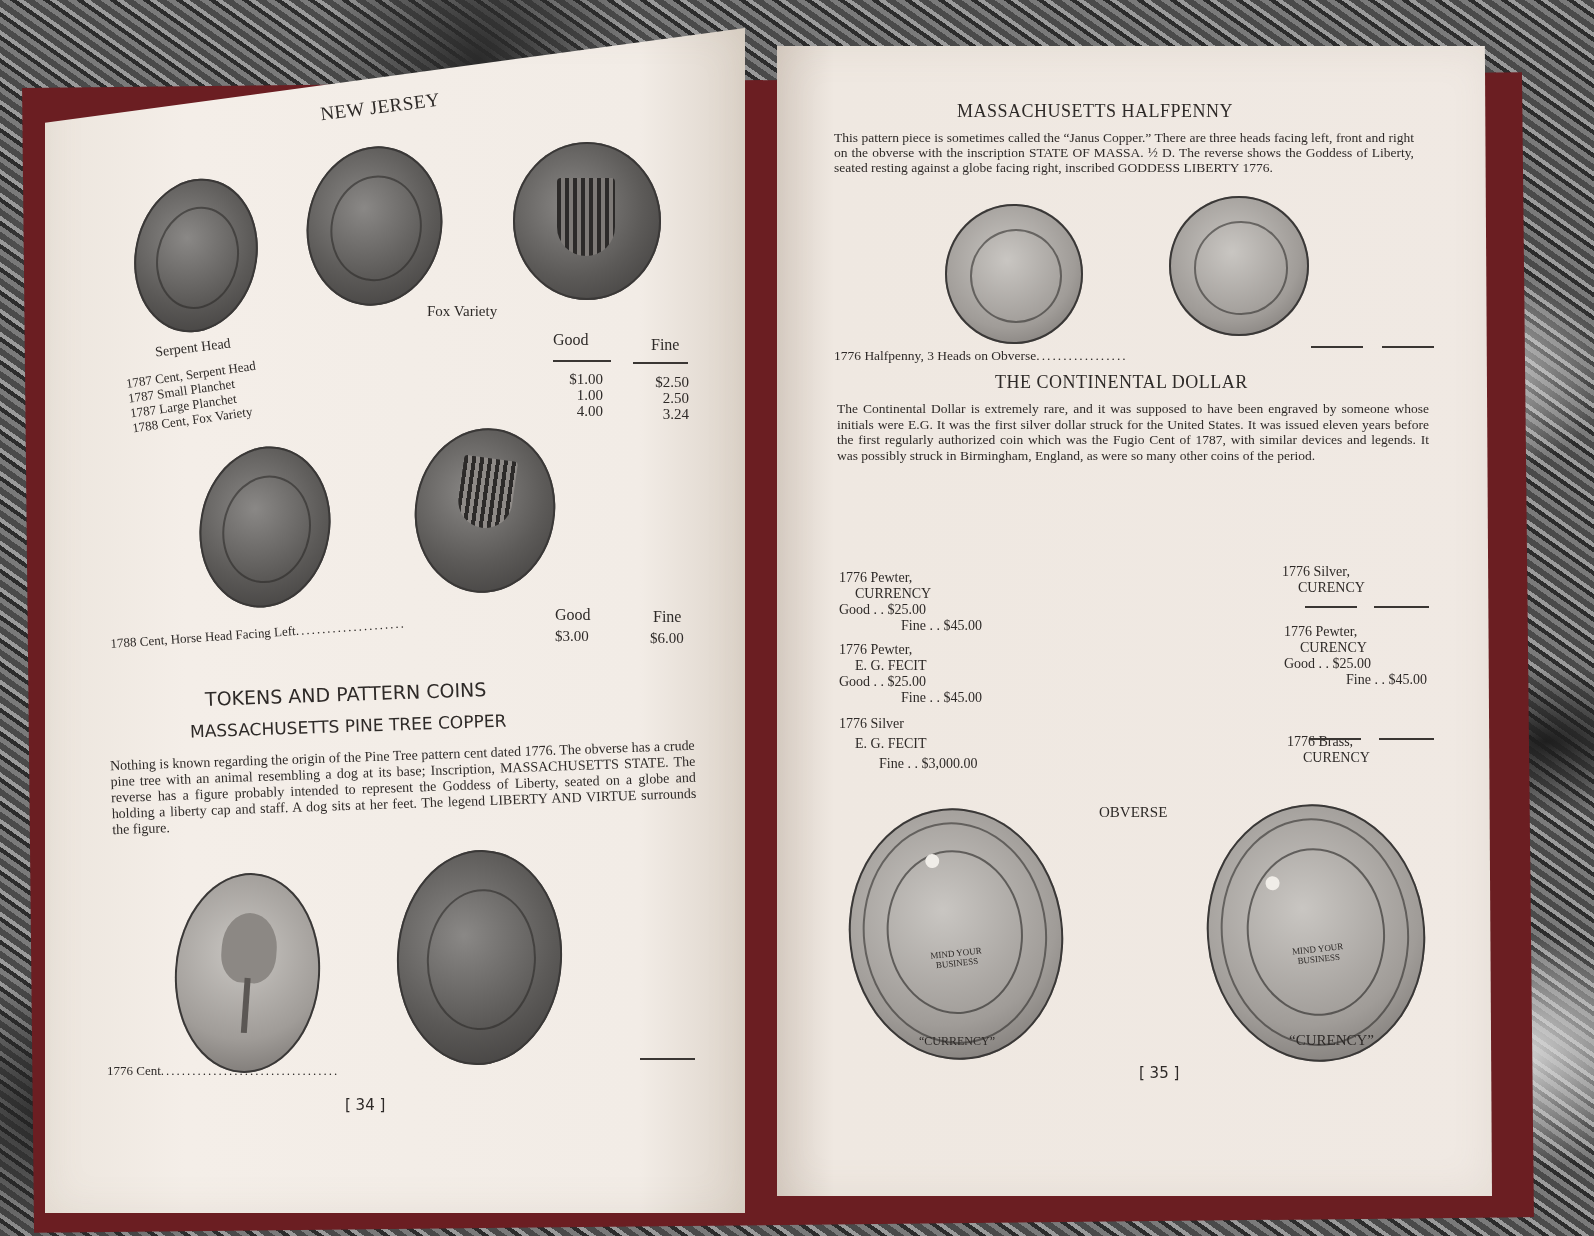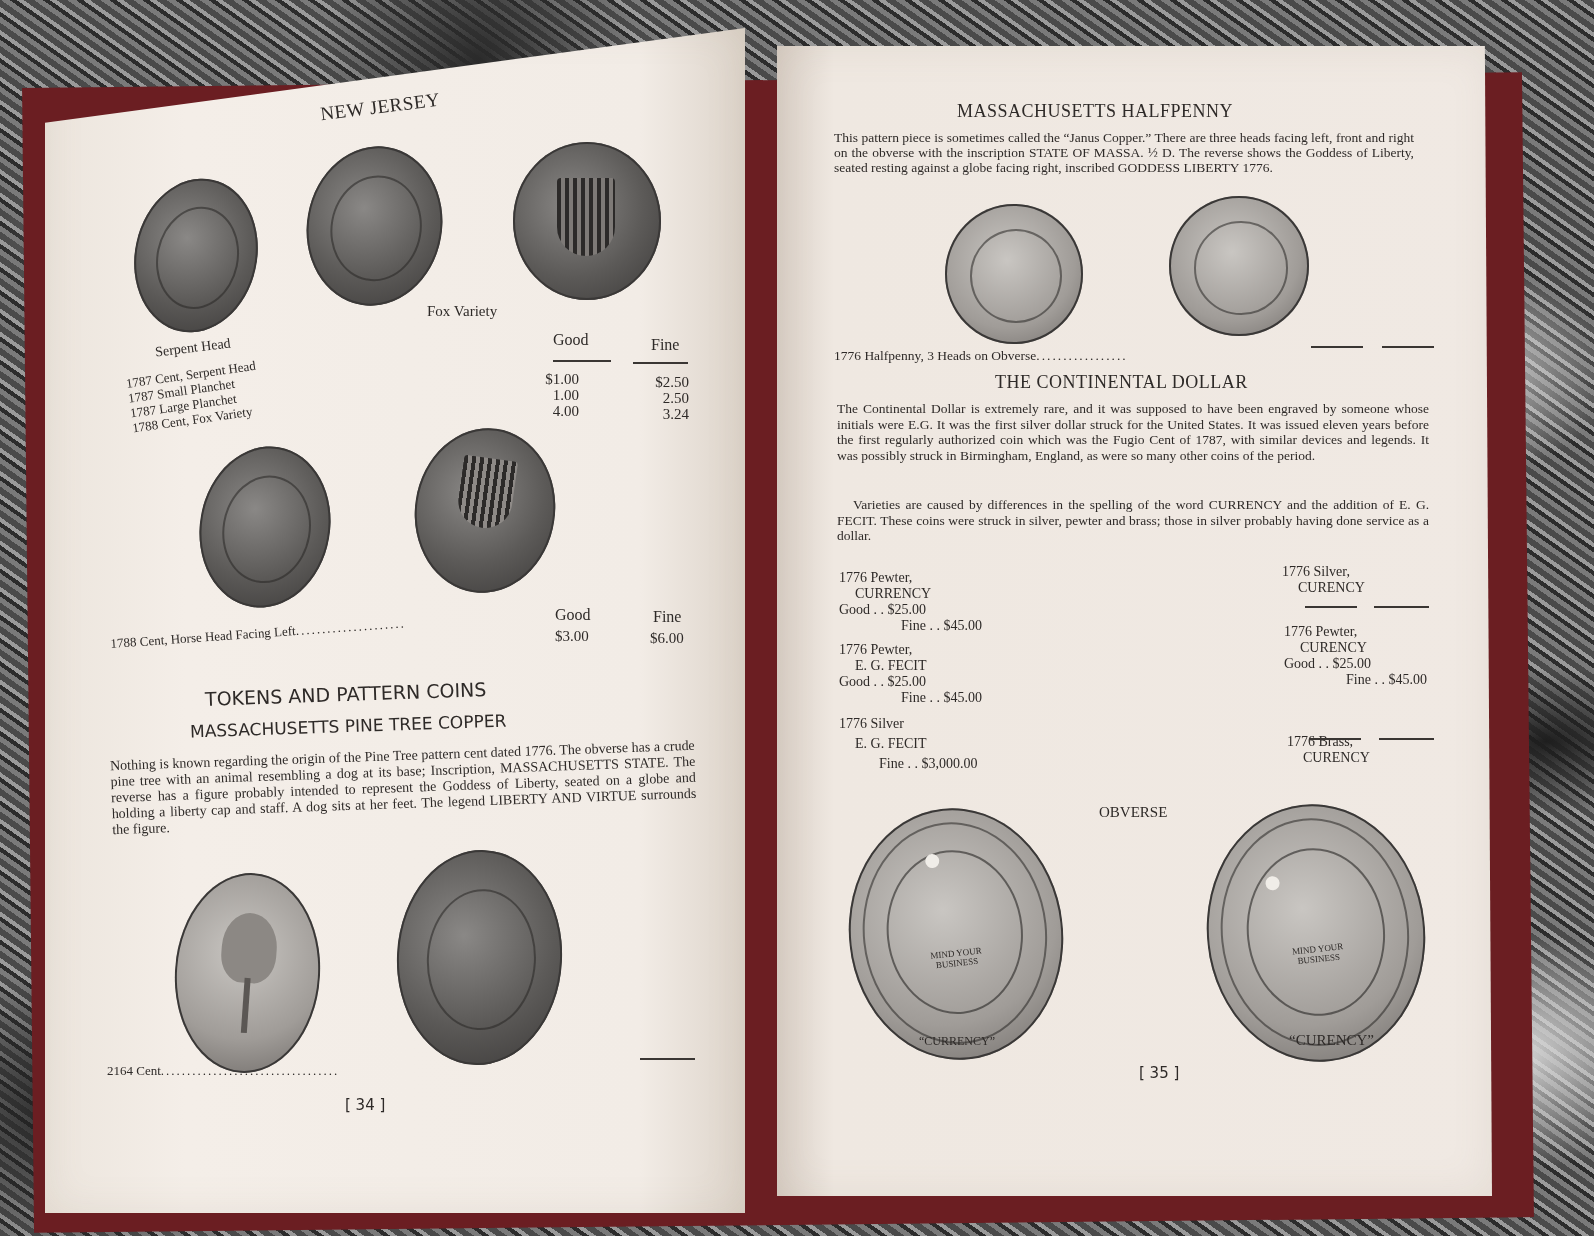--- a/index.html
+++ b/index.html
@@ -80,21 +80,21 @@
   <div class="abs serif lbl" style="left:606px;top:308px;">Fine</div>
   <div class="rule" style="left:508px;top:332px;width:58px;"></div>
   <div class="rule" style="left:588px;top:334px;width:55px;"></div>
 
   <div class="abs serif" style="left:80px;top:348px;font-size:13px;line-height:15px;transform:rotate(-8deg);transform-origin:left top;">
     <div>1787 Cent, Serpent Head</div>
     <div>1787 Small Planchet</div>
     <div>1787 Large Planchet</div>
     <div>1788 Cent, Fox Variety</div>
   </div>
-  <div class="abs serif" style="left:484px;top:343px;font-size:15px;line-height:16px;text-align:right;width:50px;">
+  <div class="abs serif" style="left:508px;top:343px;font-size:15px;line-height:16px;text-align:right;width:50px;">
     <div>$1.00</div>
     <div>1.00</div>
     <div>4.00</div>
   </div>
   <div class="abs serif" style="left:592px;top:346px;font-size:15px;line-height:16px;text-align:right;width:52px;">
     <div>$2.50</div>
     <div>2.50</div>
     <div>3.24</div>
   </div>
 
@@ -119,21 +119,21 @@
 
   <div class="coin light" style="left:130px;top:845px;width:145px;height:200px;transform:rotate(4deg);">
     <div class="abs" style="left:45px;top:40px;width:55px;height:70px;border-radius:50% 50% 40% 40%;background:#8c8884;"></div>
     <div class="abs" style="left:70px;top:105px;width:6px;height:55px;background:#5b5754;"></div>
   </div>
   <div class="coin" style="left:352px;top:822px;width:165px;height:215px;transform:rotate(3deg);">
       <div class="inner"></div>
     </div>
 
   <div class="abs serif" style="left:62px;top:1035px;font-size:13px;">
-    <span>2164 Cent</span><span class="dots">..................................</span>
+    <span>1776 Cent</span><span class="dots">..................................</span>
   </div>
   <div class="rule" style="left:595px;top:1030px;width:55px;"></div>
 
   <div class="abs sans" style="left:300px;top:1068px;font-size:15px;">[ 34 ]</div>
 </div>
 
 <div class="page page-right">
   <div class="abs serif title" style="left:180px;top:55px;font-size:18px;">MASSACHUSETTS HALFPENNY</div>
   <div class="abs serif body" style="left:57px;top:84px;width:580px;text-align:justify;font-size:13.5px;line-height:15px;">This pattern piece is sometimes called the “Janus Copper.” There are three heads facing left, front and right on the obverse with the inscription STATE OF MASSA. ½ D. The reverse shows the Goddess of Liberty, seated resting against a globe facing right, inscribed GODDESS LIBERTY 1776.</div>
 
@@ -145,21 +145,20 @@
     </div>
 
   <div class="abs serif" style="left:57px;top:302px;font-size:13.5px;">
     <span>1776 Halfpenny, 3 Heads on Obverse</span><span class="dots">.................</span>
   </div>
   <div class="rule" style="left:534px;top:300px;width:52px;"></div>
   <div class="rule" style="left:605px;top:300px;width:52px;"></div>
 
   <div class="abs serif title" style="left:218px;top:326px;font-size:18px;">THE CONTINENTAL DOLLAR</div>
   <div class="abs serif body" style="left:60px;top:355px;width:592px;text-align:justify;font-size:13.5px;line-height:15.5px;">The Continental Dollar is extremely rare, and it was supposed to have been engraved by someone whose initials were E.G. It was the first silver dollar struck for the United States. It was issued eleven years before the first regularly authorized coin which was the Fugio Cent of 1787, with similar devices and legends. It was possibly struck in Birmingham, England, as were so many other coins of the period.</div>
-  <div class="abs serif body" style="left:60px;top:451px;width:592px;text-align:justify;font-size:13.5px;line-height:15.5px;text-indent:16px;">Varieties are caused by differences in the spelling of the word CURRENCY and the addition of E. G. FECIT. These coins were struck in silver, pewter and brass; those in silver probably having done service as a dollar.</div>
 
   <div class="abs serif" style="left:62px;top:524px;font-size:14px;line-height:16px;">
     <div>1776 Pewter,</div>
     <div style="padding-left:16px;">CURRENCY</div>
     <div>Good . . $25.00</div>
     <div style="padding-left:62px;">Fine . . $45.00</div>
   </div>
   <div class="abs serif" style="left:62px;top:596px;font-size:14px;line-height:16px;">
     <div>1776 Pewter,</div>
     <div style="padding-left:16px;">E. G. FECIT</div>

